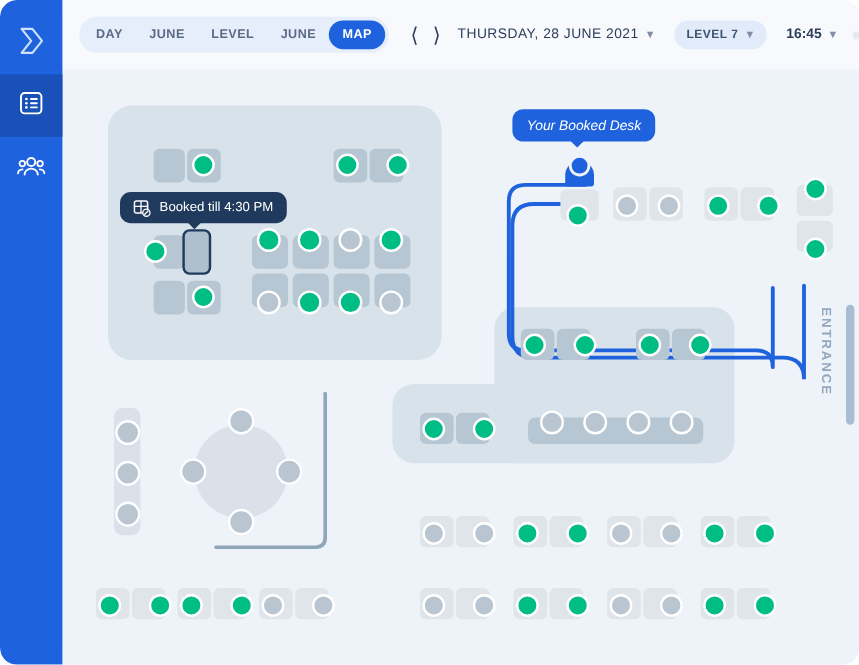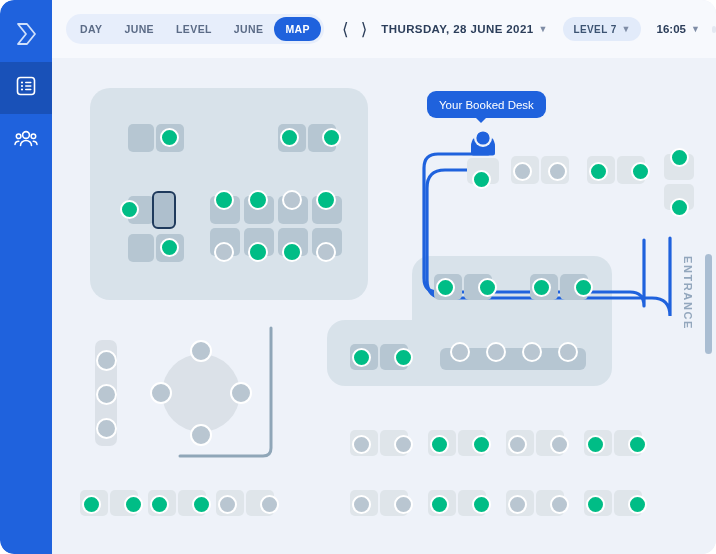--- a/index.html
+++ b/index.html
@@ -61,21 +61,21 @@
   .view-tab.active { background: #1f62dd; color: #ffffff; }
 
   .nav-arrow {
     font-size: 17px; color: #2c3e5a; cursor: pointer;
     padding: 0 6px; font-weight: 300;
     line-height: 1;
   }
   #nav-prev { margin-left: 12px; }
 
   #date-label {
-    font-size: 11.5px; font-weight: bold; letter-spacing: .4px;
+    font-size: 11.5px; font-weight: normal; letter-spacing: .4px;
     color: #2c3e5a; margin-left: 8px; white-space: nowrap;
   }
   .caret {
     font-size: 9px; color: #7f8da6; margin-left: 5px; cursor: pointer;
   }
   #level-chip {
     display: flex; align-items: center;
     background: #e2ebfa; border-radius: 14px;
     height: 24px; padding: 0 10px; margin-left: 16px;
     cursor: pointer;
@@ -263,21 +263,21 @@
     <div class="nav-arrow" id="nav-next">⟩</div>
 
     <div id="date-label">THURSDAY, 28 JUNE 2021</div>
     <div class="caret">▼</div>
 
     <div id="level-chip">
       <span id="level-label">LEVEL 7</span>
       <span class="caret">▼</span>
     </div>
 
-    <div id="time-label">16:05</div>
+    <div id="time-label">16:45</div>
     <div class="caret">▼</div>
 
     <div id="time-slider">
       
     </div>
   </div>
 
   <div id="map">
 
     <div class="zone" style="left:38px; top:30px; width:278px; height:212px;"></div>
@@ -319,22 +319,34 @@
 
     <div class="desk" style="left:158px; top:170px; width:30px; height:28px;"></div>
     <div class="seat pale" style="left:162px; top:184px; width:20px; height:20px;"></div>
     <div class="desk" style="left:192px; top:170px; width:30px; height:28px;"></div>
     <div class="seat free" style="left:196px; top:184px; width:20px; height:20px;"></div>
     <div class="desk" style="left:226px; top:170px; width:30px; height:28px;"></div>
     <div class="seat free" style="left:230px; top:184px; width:20px; height:20px;"></div>
     <div class="desk" style="left:260px; top:170px; width:30px; height:28px;"></div>
     <div class="seat pale" style="left:264px; top:184px; width:20px; height:20px;"></div>
 
-
-    <div id="your-desk-pill" style="left:375px; top:33px;">
+    <div class="tip" style="left:48px; top:102px;">
+      <span id="booked-tip-icon">
+        <svg width="15" height="15" viewBox="0 0 15 15">
+          <rect x="1" y="1.5" width="11" height="10" rx="1.6" fill="none" stroke="#ffffff" stroke-width="1.3"></rect>
+          <path d="M1 6 H12 M6.5 1.5 V11.5" stroke="#ffffff" stroke-width="1.1"></path>
+          <circle cx="11" cy="11.2" r="3" fill="#1f3a5c" stroke="#ffffff" stroke-width="1.1"></circle>
+          <path d="M9.2 13 L12.8 9.4" stroke="#ffffff" stroke-width="1.1"></path>
+        </svg>
+      </span>
+      <span>Booked till 4:30 PM</span>
+      <span class="tip-arrow"></span>
+    </div>
+
+    <div id="your-desk-pill" style="left:375px; top:33px;font-style:italic;">
       <span>Your Booked Desk</span>
       <span class="tip-arrow"></span>
     </div>
 
     <div id="user-marker" style="left:414px; top:68px;">
       <svg width="34" height="34" viewBox="0 0 34 34">
         <path d="M5 20 a12 12 0 0 1 24 0 v7 a2.5 2.5 0 0 1 -2.5 2.5 h-19 a2.5 2.5 0 0 1 -2.5 -2.5 z" fill="#1f62dd"></path>
         <circle cx="17" cy="12" r="9" fill="#eef2f9"></circle>
         <circle cx="17" cy="12" r="6.6" fill="#1f62dd"></circle>
       </svg>

